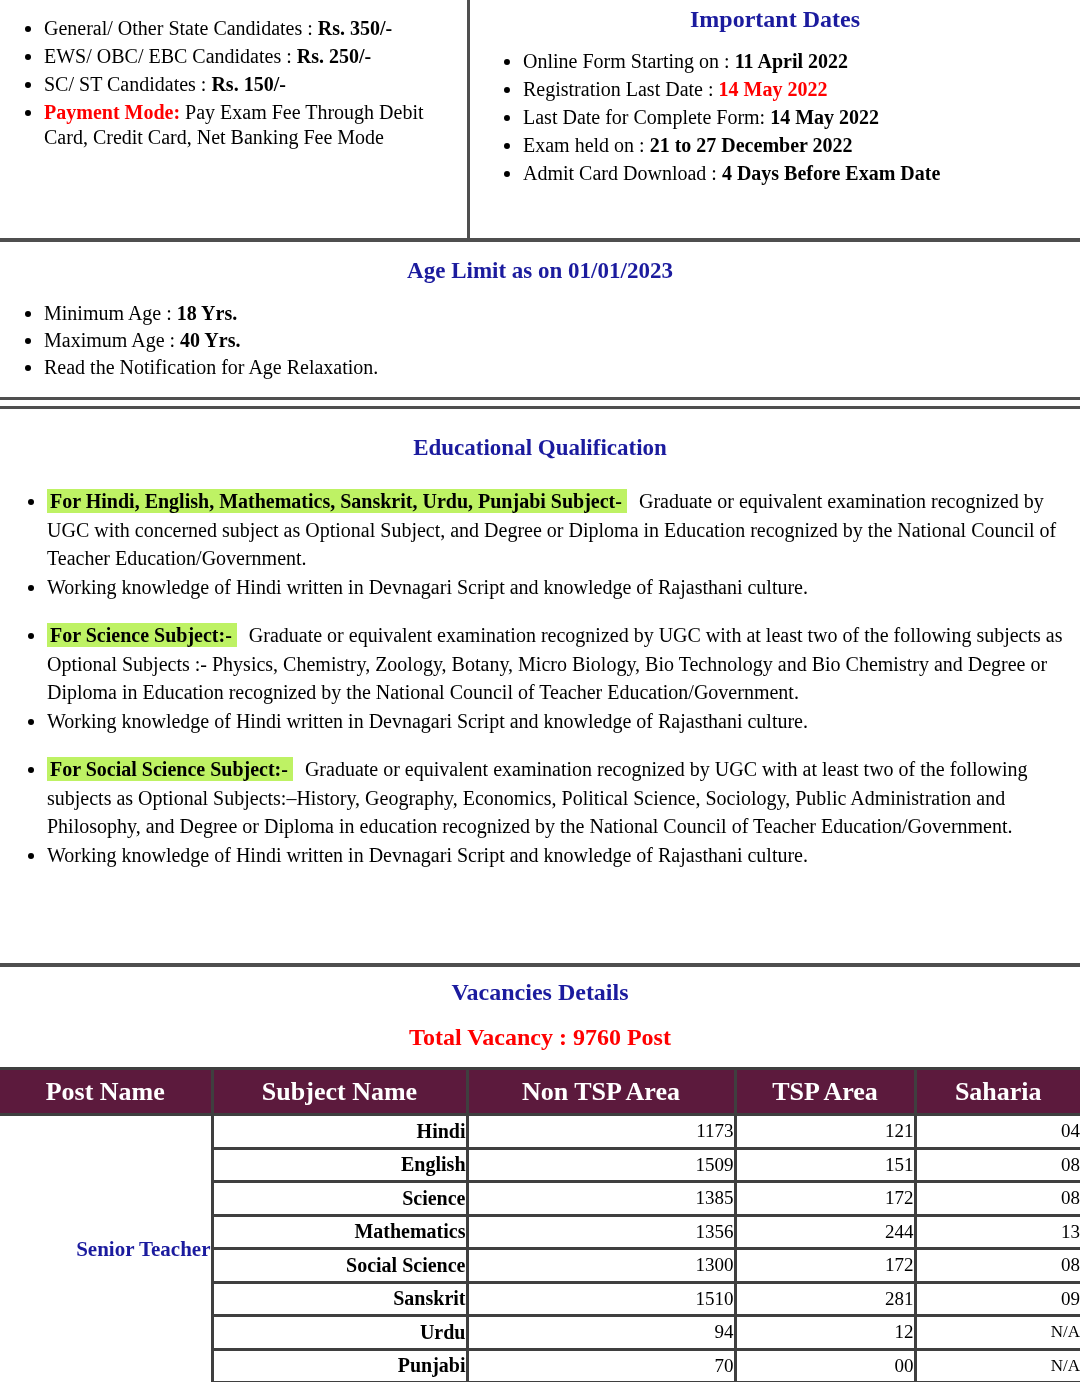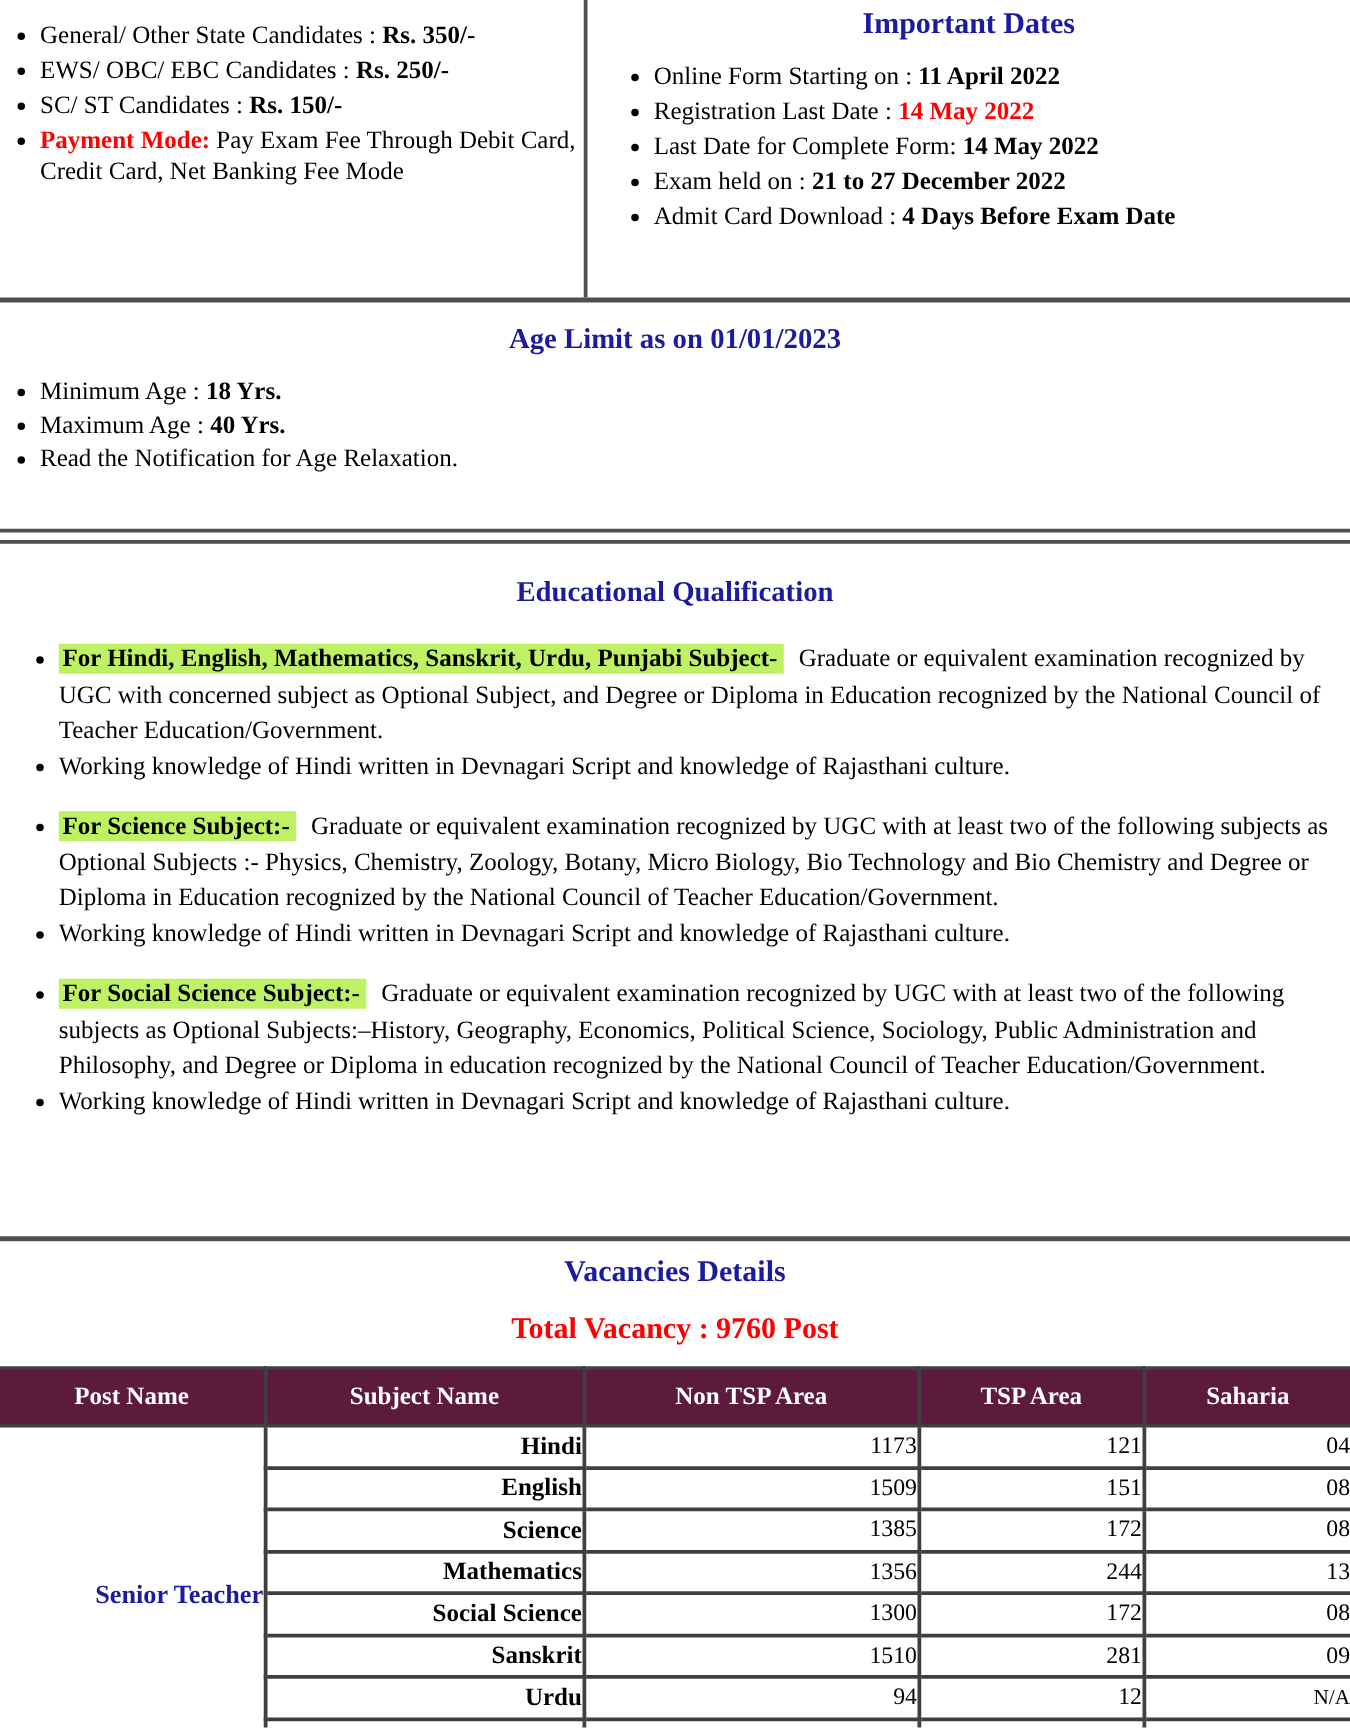--- a/index.html
+++ b/index.html
@@ -13,26 +13,26 @@
   .red  { color:#ff0000; }
   b, .bold { font-weight:bold; }
 
   
   .top-section { display:flex; height:242px; border-bottom:4px solid #4f4f4f; }
   .fee-col   { width:470px; border-right:3px solid #4f4f4f; padding-top:16px; }
   .dates-col { flex:1; padding-top:6px; }
   .col-title { text-align:center; font-size:24px; font-weight:bold; }
   .fee-col   .col-title { margin-bottom:18px; }
   .dates-col .col-title { margin-bottom:16px; }
-  ul.bullets { list-style:disc outside; padding-left:32px; font-size:20px; }
+  ul.bullets { list-style:disc outside; padding-left:44px; font-size:20px; }
   ul.bullets li { margin-bottom:3px; line-height:25px; }
   .dates-col ul.bullets { padding-left:39px;margin-left:14px; }
 
   
-  .age-section { height:184px; border-bottom:3px solid #4f4f4f; padding-top:16px; }
+  .age-section { height:158px; border-bottom:3px solid #4f4f4f; padding-top:16px; }
   .section-title { text-align:center; font-size:23px; font-weight:bold; margin-bottom:16px; }
   .age-section ul.bullets li { margin-bottom:1px; line-height:26px; }
 
   .divider-gap { height:6px; }
 
   
   .edu-section { height:561px; border-top:3px solid #4f4f4f; border-bottom:4px solid #4f4f4f; padding-top:26px; }
   .edu-section .section-title { margin-bottom:26px; }
   ul.eq-list { list-style:disc outside; padding-left:47px; font-size:20px; margin-bottom:20px; }
   ul.eq-list li { line-height:28.5px; }
@@ -42,21 +42,21 @@
   }
 
   
   .vac-section { padding-top:12px; }
   .vac-title { text-align:center; font-size:24px; font-weight:bold; margin-bottom:18px; }
   .vac-total { text-align:center; font-size:24px; font-weight:bold; margin-bottom:16px; }
 
   table.vac-table { width:1080px; border-collapse:collapse; table-layout:fixed; }
   col.c1{width:212px} col.c2{width:255px} col.c3{width:268px} col.c4{width:180px} col.c5{width:165px}
   .vac-table th {
-    background:#5c1a3d; color:#ffffff; font-weight:bold; font-size:20px;
+    background:#5c1a3d; color:#ffffff; font-weight:bold; font-size:26px;
     height:46px; text-align:center; vertical-align:middle;
     border:3px solid #3f3f3f;
   }
   .vac-table th:first-child { border-left:none; }
   .vac-table th:last-child  { border-right:none; }
   .vac-table td {
     height:33.5px; text-align:right; vertical-align:middle;
     border:3px solid #3f3f3f; font-size:19px;
   }
   .vac-table td.subject { font-weight:bold; font-size:20px; }

